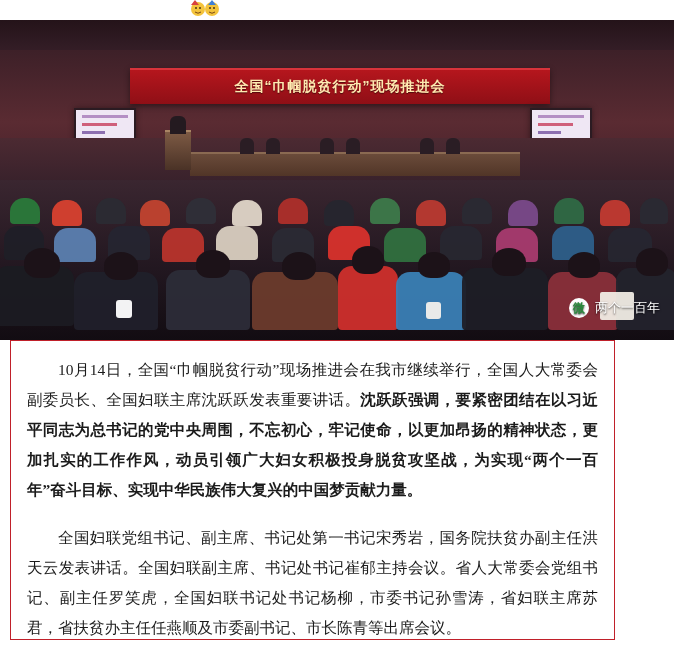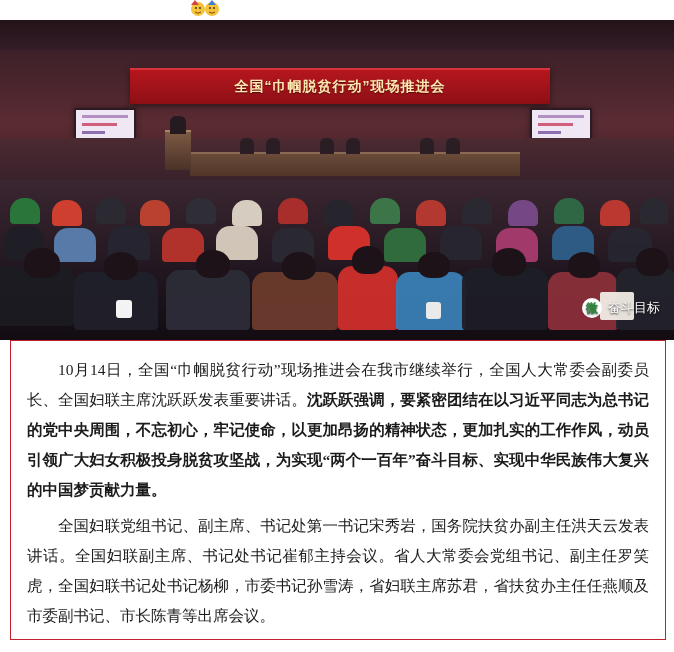--- a/index.html
+++ b/index.html
@@ -181,38 +181,38 @@
     line-height: 20px;
     text-align: center;
     font-weight: bold;
   }
 
   
   .text-box {
     position: absolute;
     left: 10px;
     top: 340px;
-    width: 656px;
+    width: 605px;
     height: 300px;
     box-sizing: border-box;
     border: 1px solid #c0202a;
     background: #ffffff;
     padding: 14px 16px 10px 16px;
   }
   .para {
     margin: 0 0 2px 0;
     font-size: 15.5px;
     line-height: 30px;
     color: #1b1b1b;
     text-align: justify;
     text-indent: 2em;
     font-family: "Liberation Serif", serif;
   }
   .para b { font-weight: bold; }
-  .para.p2 { margin-top: 6px; }
+  .para.p2 { margin-top: 18px; }
 </style>
 </head>
 <body>
 
 <div class="page">
 
   <div class="top-strip">
     <div class="top-emoji">
       <svg class="emoji-svg" width="38" height="20" viewBox="0 0 38 20" xmlns="http://www.w3.org/2000/svg">
         <circle cx="12" cy="10" r="7" fill="#f3c33c"></circle>
@@ -311,21 +311,21 @@
       <div class="head" style="left:568px; top:72px; width:32px; height:26px;"></div>
       <div class="head" style="left:636px; top:68px; width:32px; height:28px;"></div>
 
       <div class="blob" style="left:116px; top:120px; width:16px; height:18px; background:#ffffff; border-radius:3px;"></div>
       <div class="blob" style="left:426px; top:122px; width:15px; height:17px; background:#f2f0ec; border-radius:3px;"></div>
       <div class="blob" style="left:600px; top:112px; width:34px; height:28px; background:#f0ece4; border-radius:2px;"></div>
     </div>
 
     <div class="wm">
       <span class="wm-badge">微</span>
-      <span>奋斗目标</span>
+      <span>两个一百年</span>
     </div>
   </div>
 
   <div class="text-box">
     <p class="para p1">
       <span>10月14日，全国“巾帼脱贫行动”现场推进会在我市继续举行，全国人大常委会副委员长、全国妇联主席沈跃跃发表重要讲话。</span><b>沈跃跃强调，要紧密团结在以习近平同志为总书记的党中央周围，不忘初心，牢记使命，以更加昂扬的精神状态，更加扎实的工作作风，动员引领广大妇女积极投身脱贫攻坚战，为实现“两个一百年”奋斗目标、实现中华民族伟大复兴的中国梦贡献力量。</b>
     </p>
     <p class="para p2">
       <span>全国妇联党组书记、副主席、书记处第一书记宋秀岩，国务院扶贫办副主任洪天云发表讲话。全国妇联副主席、书记处书记崔郁主持会议。省人大常委会党组书记、副主任罗笑虎，全国妇联书记处书记杨柳，市委书记孙雪涛，省妇联主席苏君，省扶贫办主任任燕顺及市委副书记、市长陈青等出席会议。</span>
     </p>

